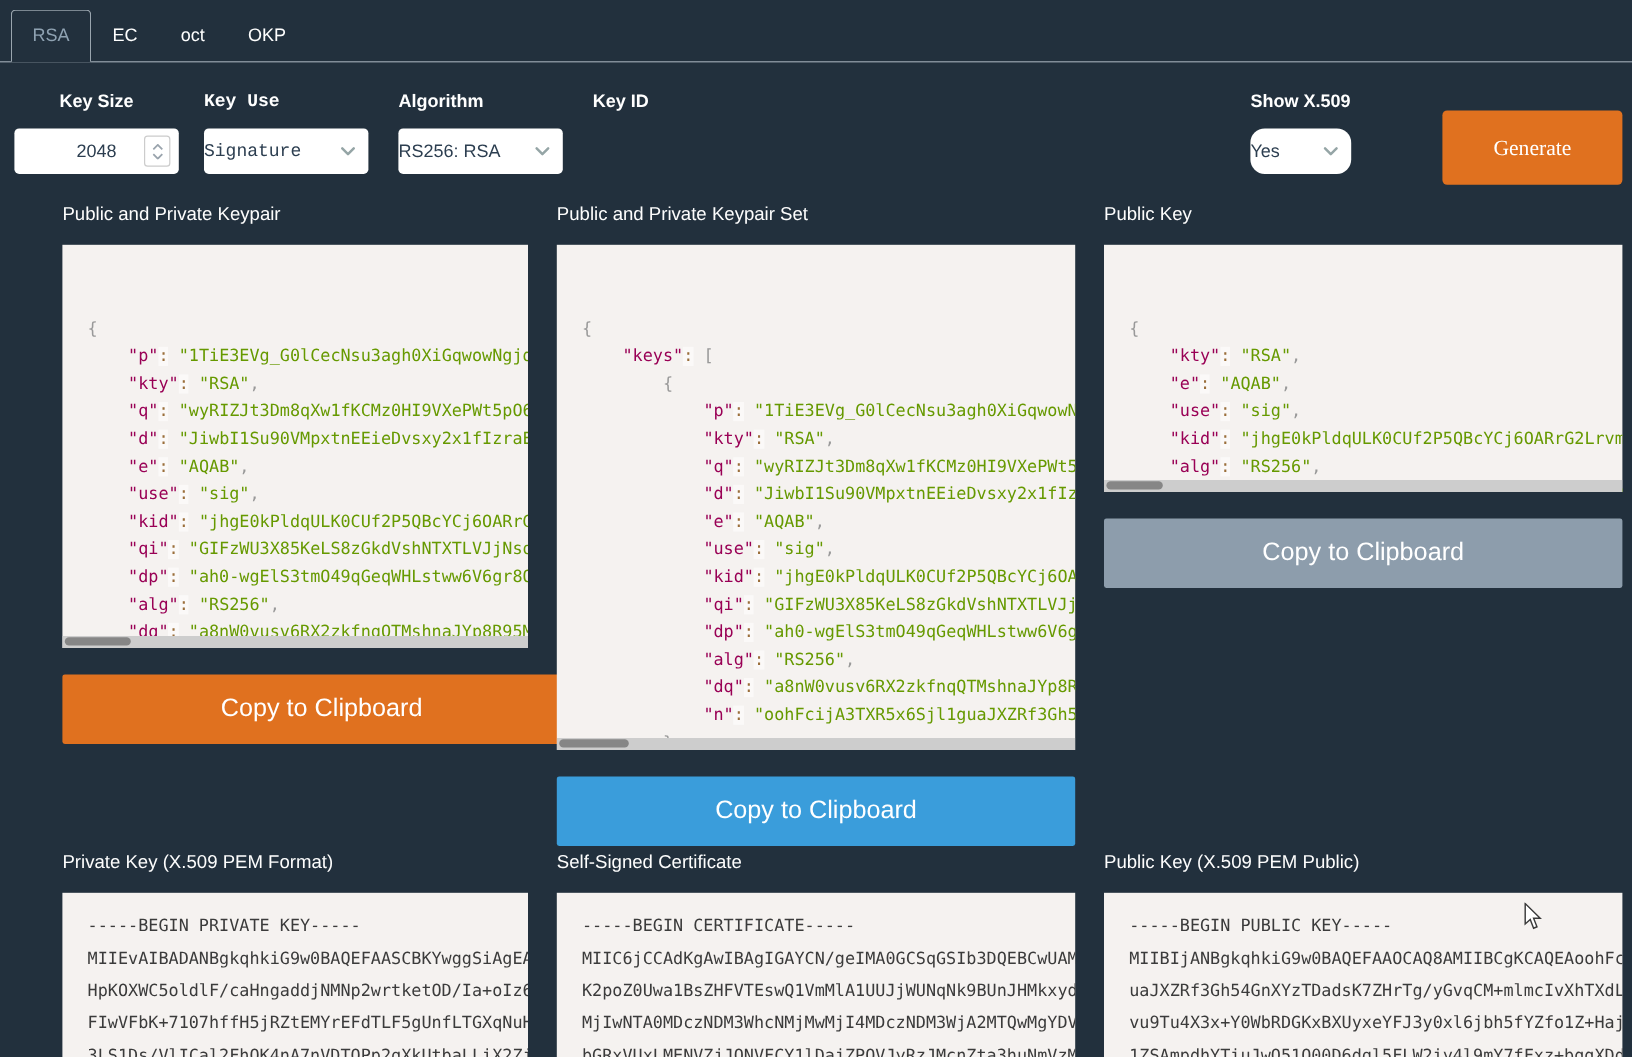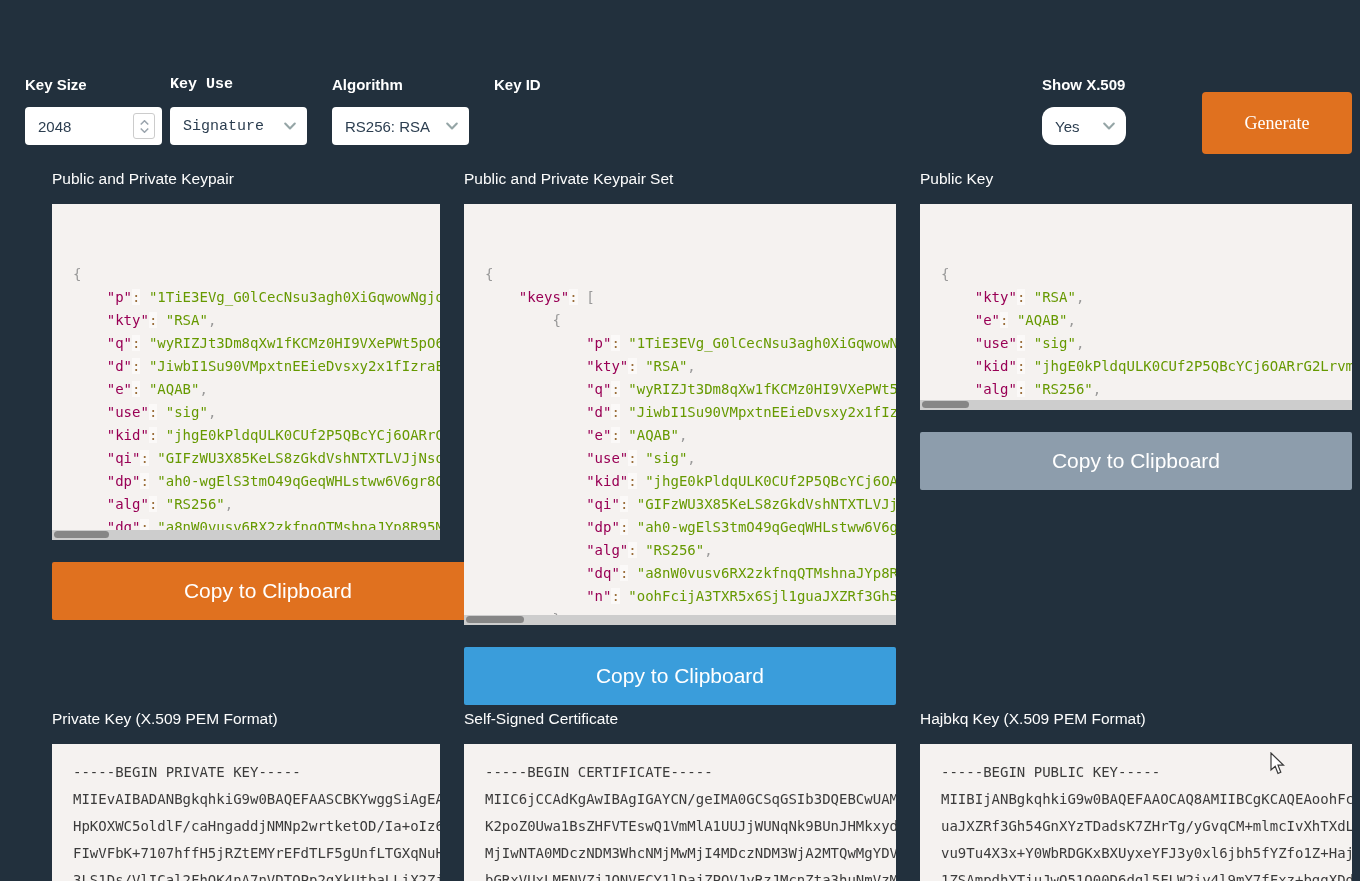--- a/index.html
+++ b/index.html
@@ -22,23 +22,23 @@
     color:#8fa2b2; background:#22303d;
     border-color:#9aa5ae #9aa5ae transparent #9aa5ae;
   }
   
   .fgroup { position:absolute; top:76px; }
   .fgroup label { display:block; color:#ffffff; font-size:15px; font-weight:700; margin-bottom:14px; }
   .control {
     position:relative; background:#ffffff; border:none; border-radius:4px;
     height:38px; display:flex; align-items:center; color:#2c3e50; font-size:15px;
   }
-  .control .val { padding-left:13px; white-space:nowrap; overflow:hidden; flex:1; }
+  .control .val { white-space:nowrap; overflow:hidden; flex:1; }
   .chev { position:absolute; right:9px; top:11px; width:16px; height:16px; }
-  .g-keysize { left:25px; }   .g-keysize .control { width:137px; }
+  .g-keysize { left:12px;text-align:center; }   .g-keysize .control { width:137px; }
   .g-keyuse  { left:170px;font-family:Liberation Mono, monospace; } .g-keyuse  .control { width:137px; }
   .g-alg     { left:332px; } .g-alg     .control { width:137px; }
   .g-keyid   { left:494px; } .g-keyid   .control { width:137px; }
   .g-x509    { left:1042px; }.g-x509    .control { width:84px;border-radius:12px; }
   .spinner {
     position:absolute; right:7px; top:6px; width:22px; height:26px;
     border:1px solid #ccc; border-radius:3px; background:#fff;
     display:flex; flex-direction:column; align-items:center; justify-content:center; gap:1px;
   }
   .btn-generate {
@@ -79,20 +79,26 @@
     font-family:"DejaVu Sans Mono", monospace; font-size:14px; line-height:27px;
     white-space:pre; color:#3b3b3b;
   }
   .cursor { position:absolute; left:1270px; top:752px; }
 </style>
 </head>
 <body>
 
 <div class="app">
 
+  <nav class="tabbar">
+    <div class="tab active">RSA</div>
+    <div class="tab">EC</div>
+    <div class="tab">oct</div>
+    <div class="tab">OKP</div>
+  </nav>
 
   <div class="fgroup g-keysize">
     <label>Key Size</label>
     <div class="control">
       <span class="val">2048</span>
       <span class="spinner">
         <svg width="9" height="6" viewBox="0 0 12 8">
             <polyline points="1,6 6,1 11,6" fill="none" stroke="#9aa4ad" stroke-width="2"></polyline>
           </svg>
         <svg width="9" height="6" viewBox="0 0 12 8">
@@ -166,21 +172,21 @@
     <h2>Private Key (X.509 PEM Format)</h2>
     <div class="pembox"><div>-----BEGIN PRIVATE KEY-----</div><div>MIIEvAIBADANBgkqhkiG9w0BAQEFAASCBKYwggSiAgEAAoIBAQC</div><div>HpKOXWC5oldlF/caHngaddjNMNp2wrtketOD/Ia+oIz6aWZwi9r</div><div>FIwVFbK+7107hffH5jRZtEMYrEFdTLF5gUnfLTGXqNuHl9hl+jg</div><div>3LS1Ds/VlICal2FhOK4nA7nVDTQPp2qXkUtbaLLiX2Zjt8XHP5w</div></div>
   </div>
 
   <div class="col c2 row2">
     <h2>Self-Signed Certificate</h2>
     <div class="pembox"><div>-----BEGIN CERTIFICATE-----</div><div>MIIC6jCCAdKgAwIBAgIGAYCN/geIMA0GCSqGSIb3DQEBCwUAMDYx</div><div>K2poZ0Uwa1BsZHFVTEswQ1VmMlA1UUJjWUNqNk9BUnJHMkxydm14</div><div>MjIwNTA0MDczNDM3WhcNMjMwMjI4MDczNDM3WjA2MTQwMgYDVQQD</div><div>bGRxVUxLMENVZjJQNVFCY1lDajZPQVJyRzJMcnZta3huNmVzMIIB</div></div>
   </div>
 
   <div class="col c3 row2">
-    <h2>Hajbkq Key (X.509 PEM Format)</h2>
+    <h2>Public Key (X.509 PEM Public)</h2>
     <div class="pembox"><div>-----BEGIN PUBLIC KEY-----</div><div>MIIBIjANBgkqhkiG9w0BAQEFAAOCAQ8AMIIBCgKCAQEAoohFcijA</div><div>uaJXZRf3Gh54GnXYzTDadsK7ZHrTg/yGvqCM+mlmcIvXhTXdLJDn</div><div>vu9Tu4X3x+Y0WbRDGKxBXUyxeYFJ3y0xl6jbh5fYZfo1Z+Hajbkq</div><div>1ZSAmpdhYTiuJwO51Q00D6dql5FLW2iy4l9mY7fFxz+bggXDdzBQ</div></div>
   </div>
 
   <svg class="cursor" width="16" height="24" viewBox="0 0 16 24">
     <path d="M1 1 L1 18 L5.2 14.2 L8 21.5 L10.8 20.3 L8 13.2 L13.5 13.2 Z" fill="#ffffff" stroke="#3a3a3a" stroke-width="1.2"></path>
   </svg>
 
 </div>
 
 </body></html>

